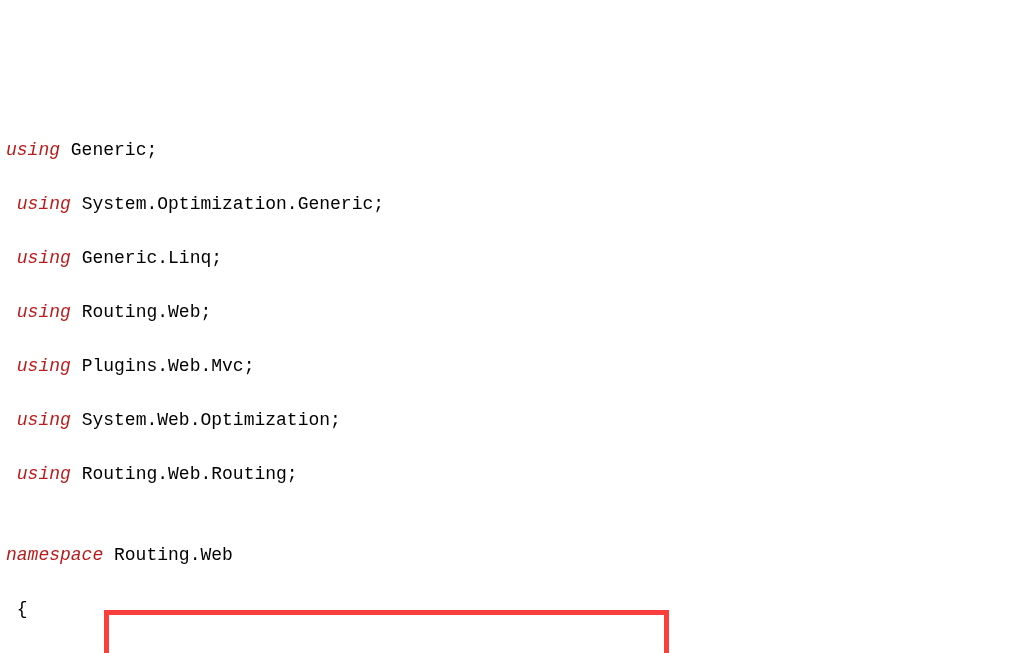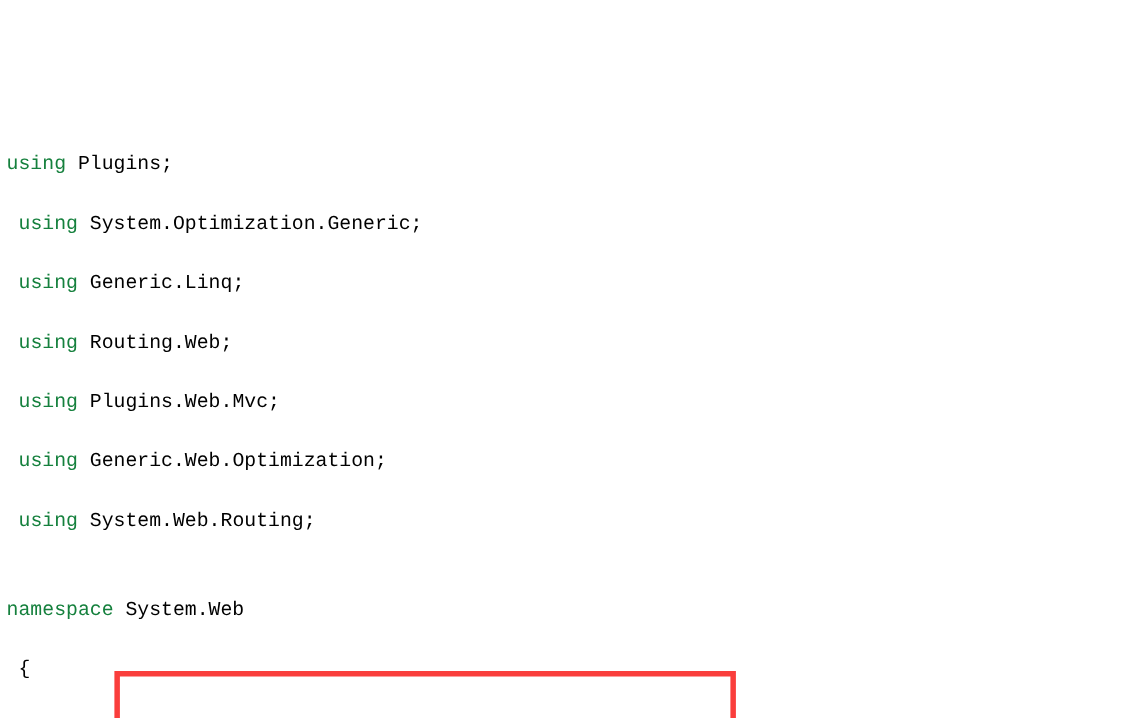--- a/index.html
+++ b/index.html
@@ -14,43 +14,43 @@
     }
     .code-area {
       padding: 2px 0;
       position: relative;
     }
     .line {
       display: block;
       margin: 0;
       padding-left: 6px;
     }
-    .kw { color: #15803d; }
+    .kw { color: #b91c1c; font-style: italic; }
     .highlight-box {
       position: absolute;
       border: 5px solid #fa3e3c;
       background: transparent;
       pointer-events: none;
     }
   </style>
 </head>
 <body>
 
 
 
 <div class="code-area">
-<span class="line"><span class="kw">using</span><span> Plugins;</span></span>
+<span class="line"><span class="kw">using</span><span> Generic;</span></span>
 <span class="line"> <span class="kw">using</span><span> System.Optimization.Generic;</span></span>
 <span class="line"> <span class="kw">using</span><span> Generic.Linq;</span></span>
 <span class="line"> <span class="kw">using</span><span> Routing.Web;</span></span>
 <span class="line"> <span class="kw">using</span><span> Plugins.Web.Mvc;</span></span>
-<span class="line"> <span class="kw">using</span><span> Generic.Web.Optimization;</span></span>
-<span class="line"> <span class="kw">using</span><span> System.Web.Routing;</span></span>
+<span class="line"> <span class="kw">using</span><span> System.Web.Optimization;</span></span>
+<span class="line"> <span class="kw">using</span><span> Routing.Web.Routing;</span></span>
 <span class="line"></span>
-<span class="line"><span class="kw">namespace</span><span> System.Web</span></span>
+<span class="line"><span class="kw">namespace</span><span> Routing.Web</span></span>
 <span class="line"> {</span>
 <span class="line"></span>
 
 
 
 
 
 
 
 <span class="line"></span>

